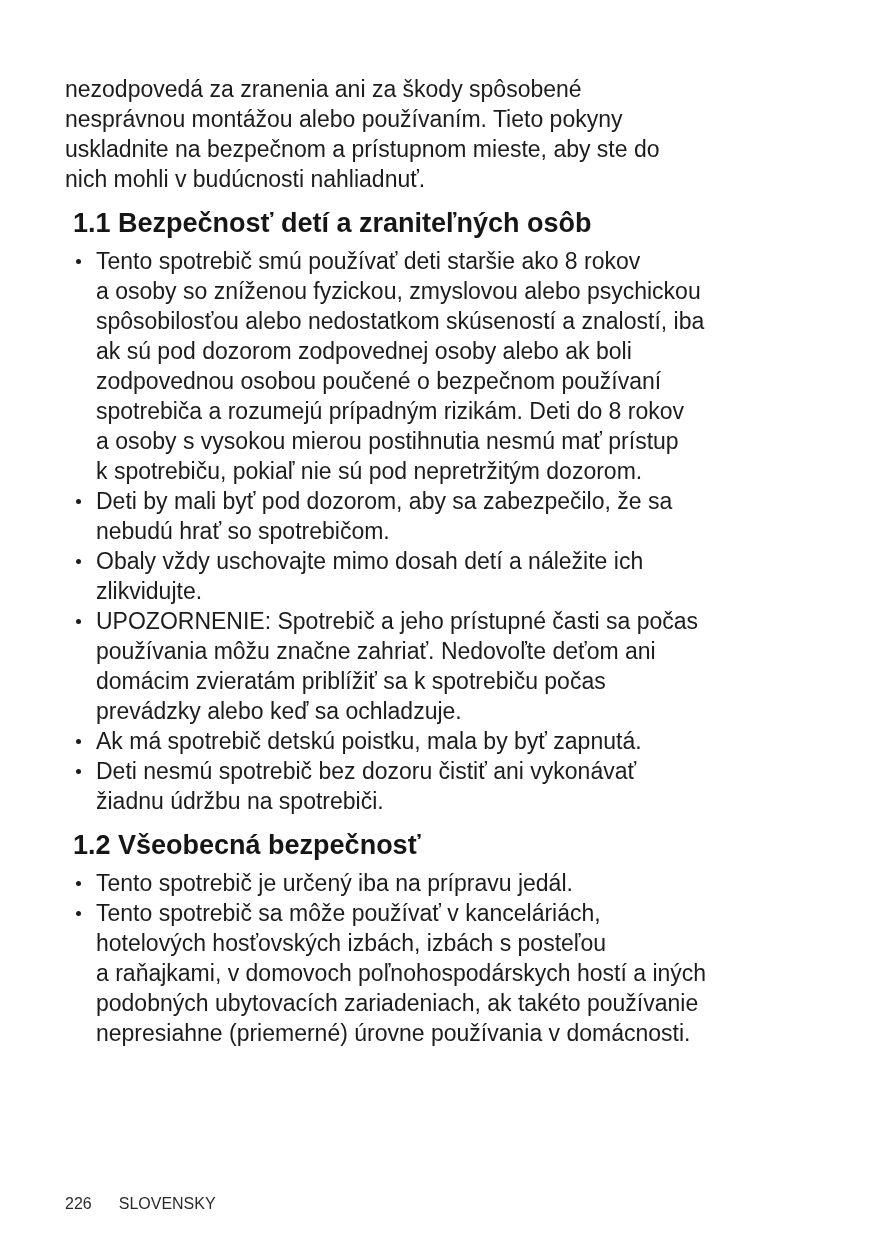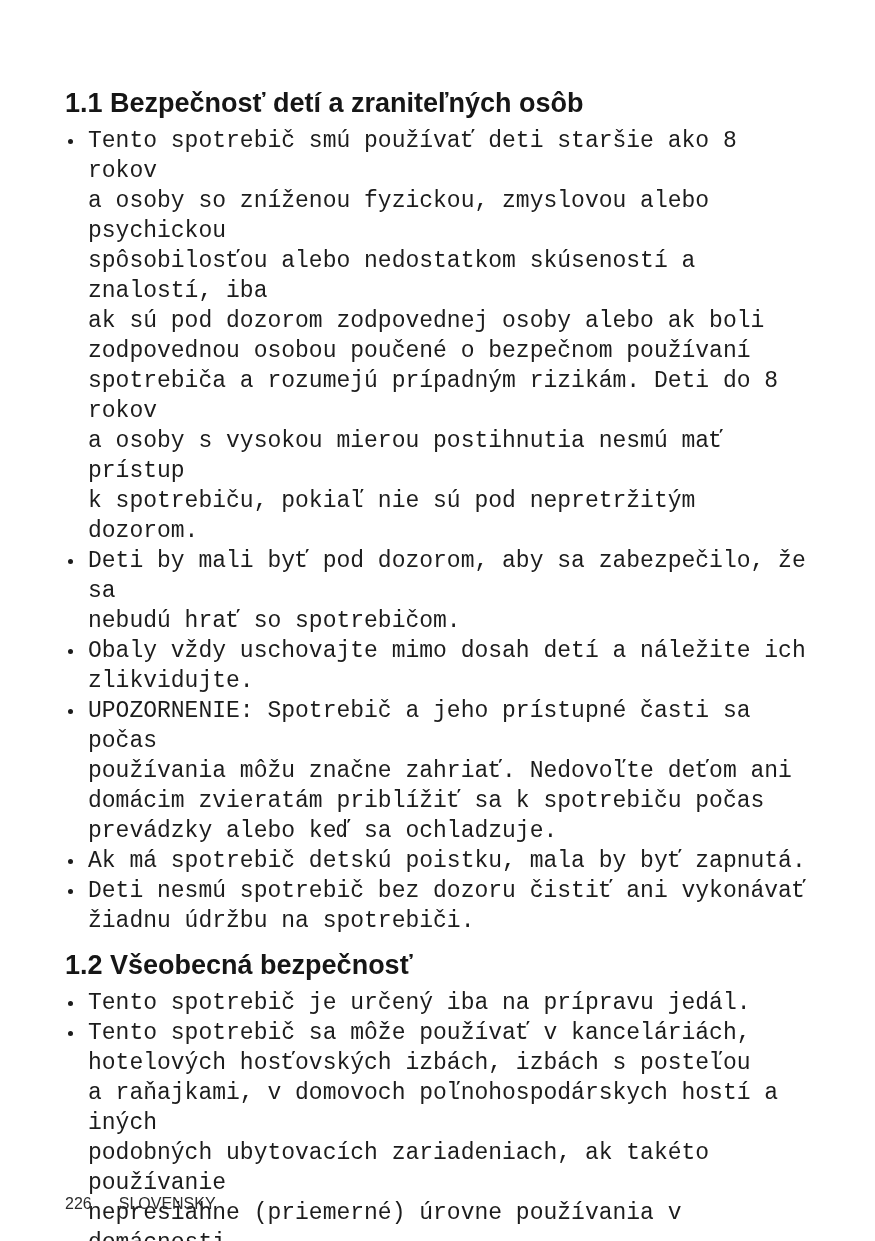--- a/index.html
+++ b/index.html
@@ -25,28 +25,27 @@
   .body-text {
     white-space: pre-line;
     font-size: 23px;
     line-height: 30px;
     margin: 0;
   }
   .section-heading {
     font-size: 27px;
     line-height: 30px;
     font-weight: bold;
-    margin: 14px 0 8px 0;
+    margin: 14px 0 8px 8px;
     color: #161616;
   }
   .bullet-list {
     list-style: none;
-    margin: 0;
+    margin: 8px;
     padding: 0;
-    font-family: Liberation Mono, monospace;
   }
   .bullet-item {
     position: relative;
     padding-left: 23px;
   }
   .bullet-dot {
     position: absolute;
     left: 3px;
     top: 13px;
     width: 5px;
@@ -70,20 +69,24 @@
     font-size: 16px;
     color: #2a2a2a;
   }
 </style>
 </head>
 <body>
 
 <div class="page">
   <div class="content">
 
+    <p class="body-text">nezodpovedá za zranenia ani za škody spôsobené
+nesprávnou montážou alebo používaním. Tieto pokyny
+uskladnite na bezpečnom a prístupnom mieste, aby ste do
+nich mohli v budúcnosti nahliadnuť.</p>
 
     <h2 class="section-heading">1.1 Bezpečnosť detí a zraniteľných osôb</h2>
 
     <ul class="bullet-list">
       <li class="bullet-item">
         <span class="bullet-dot"></span>
         <span class="bullet-text">Tento spotrebič smú používať deti staršie ako 8 rokov
 a osoby so zníženou fyzickou, zmyslovou alebo psychickou
 spôsobilosťou alebo nedostatkom skúseností a znalostí, iba
 ak sú pod dozorom zodpovednej osoby alebo ak boli

